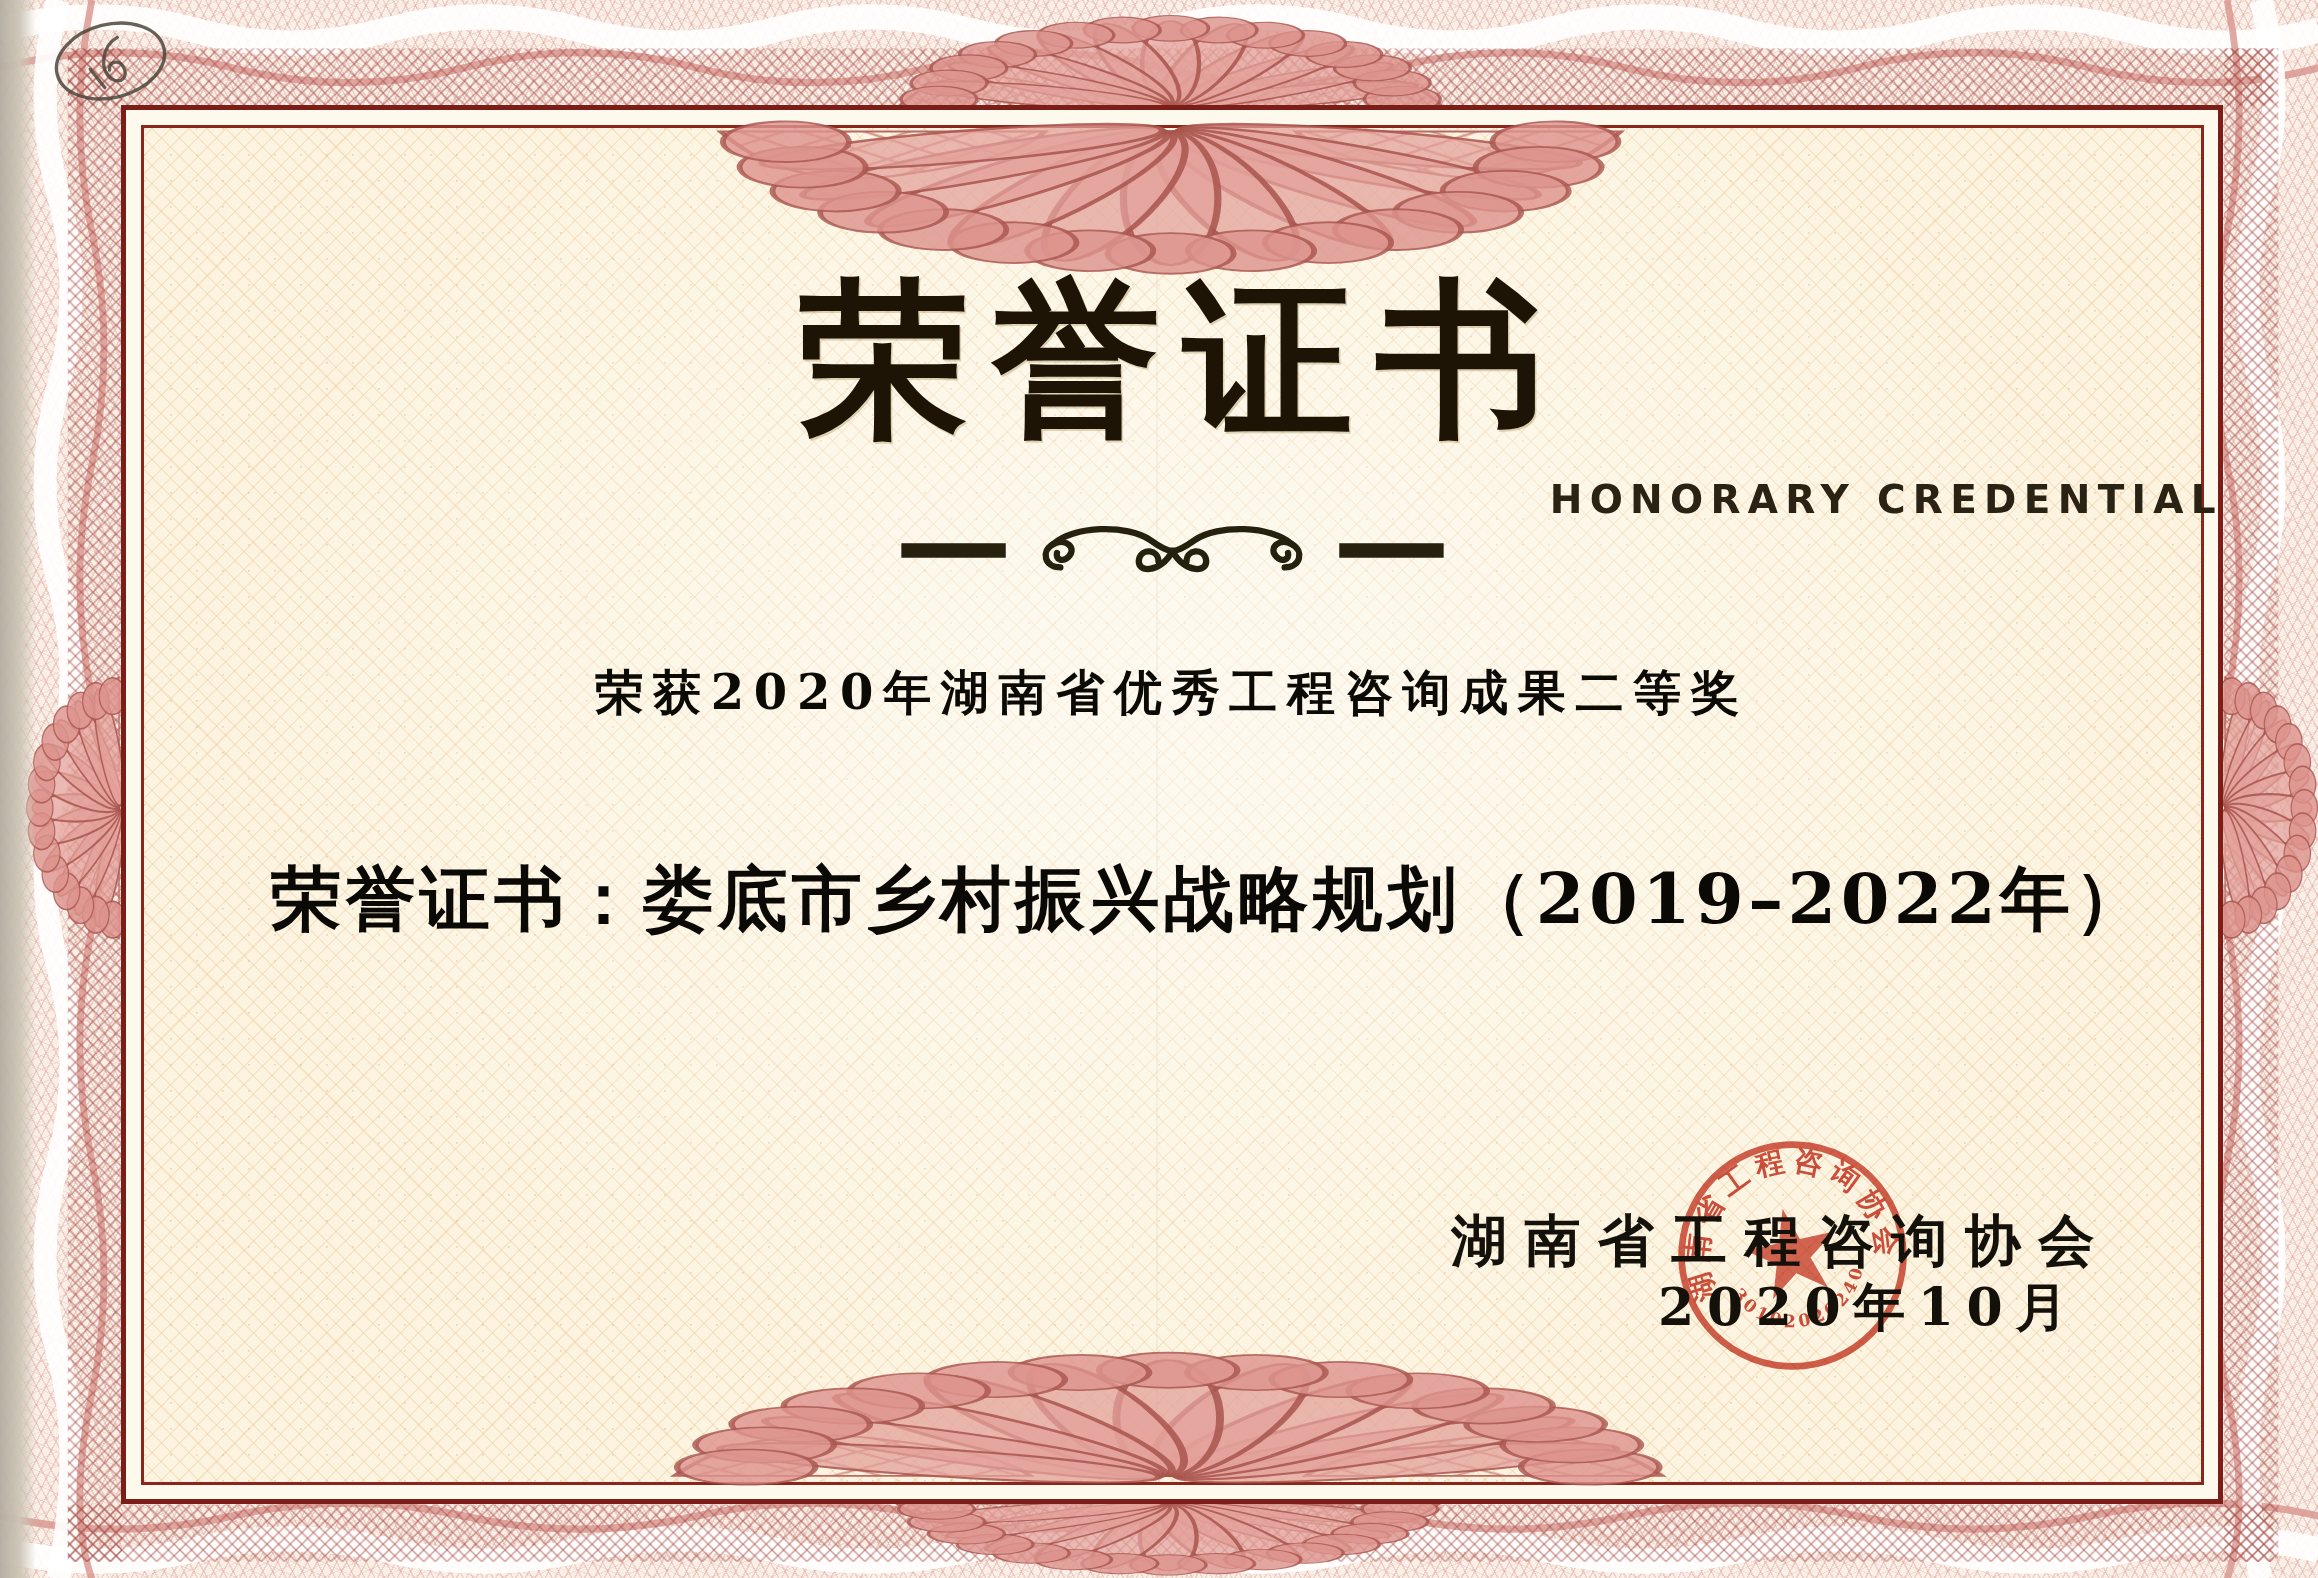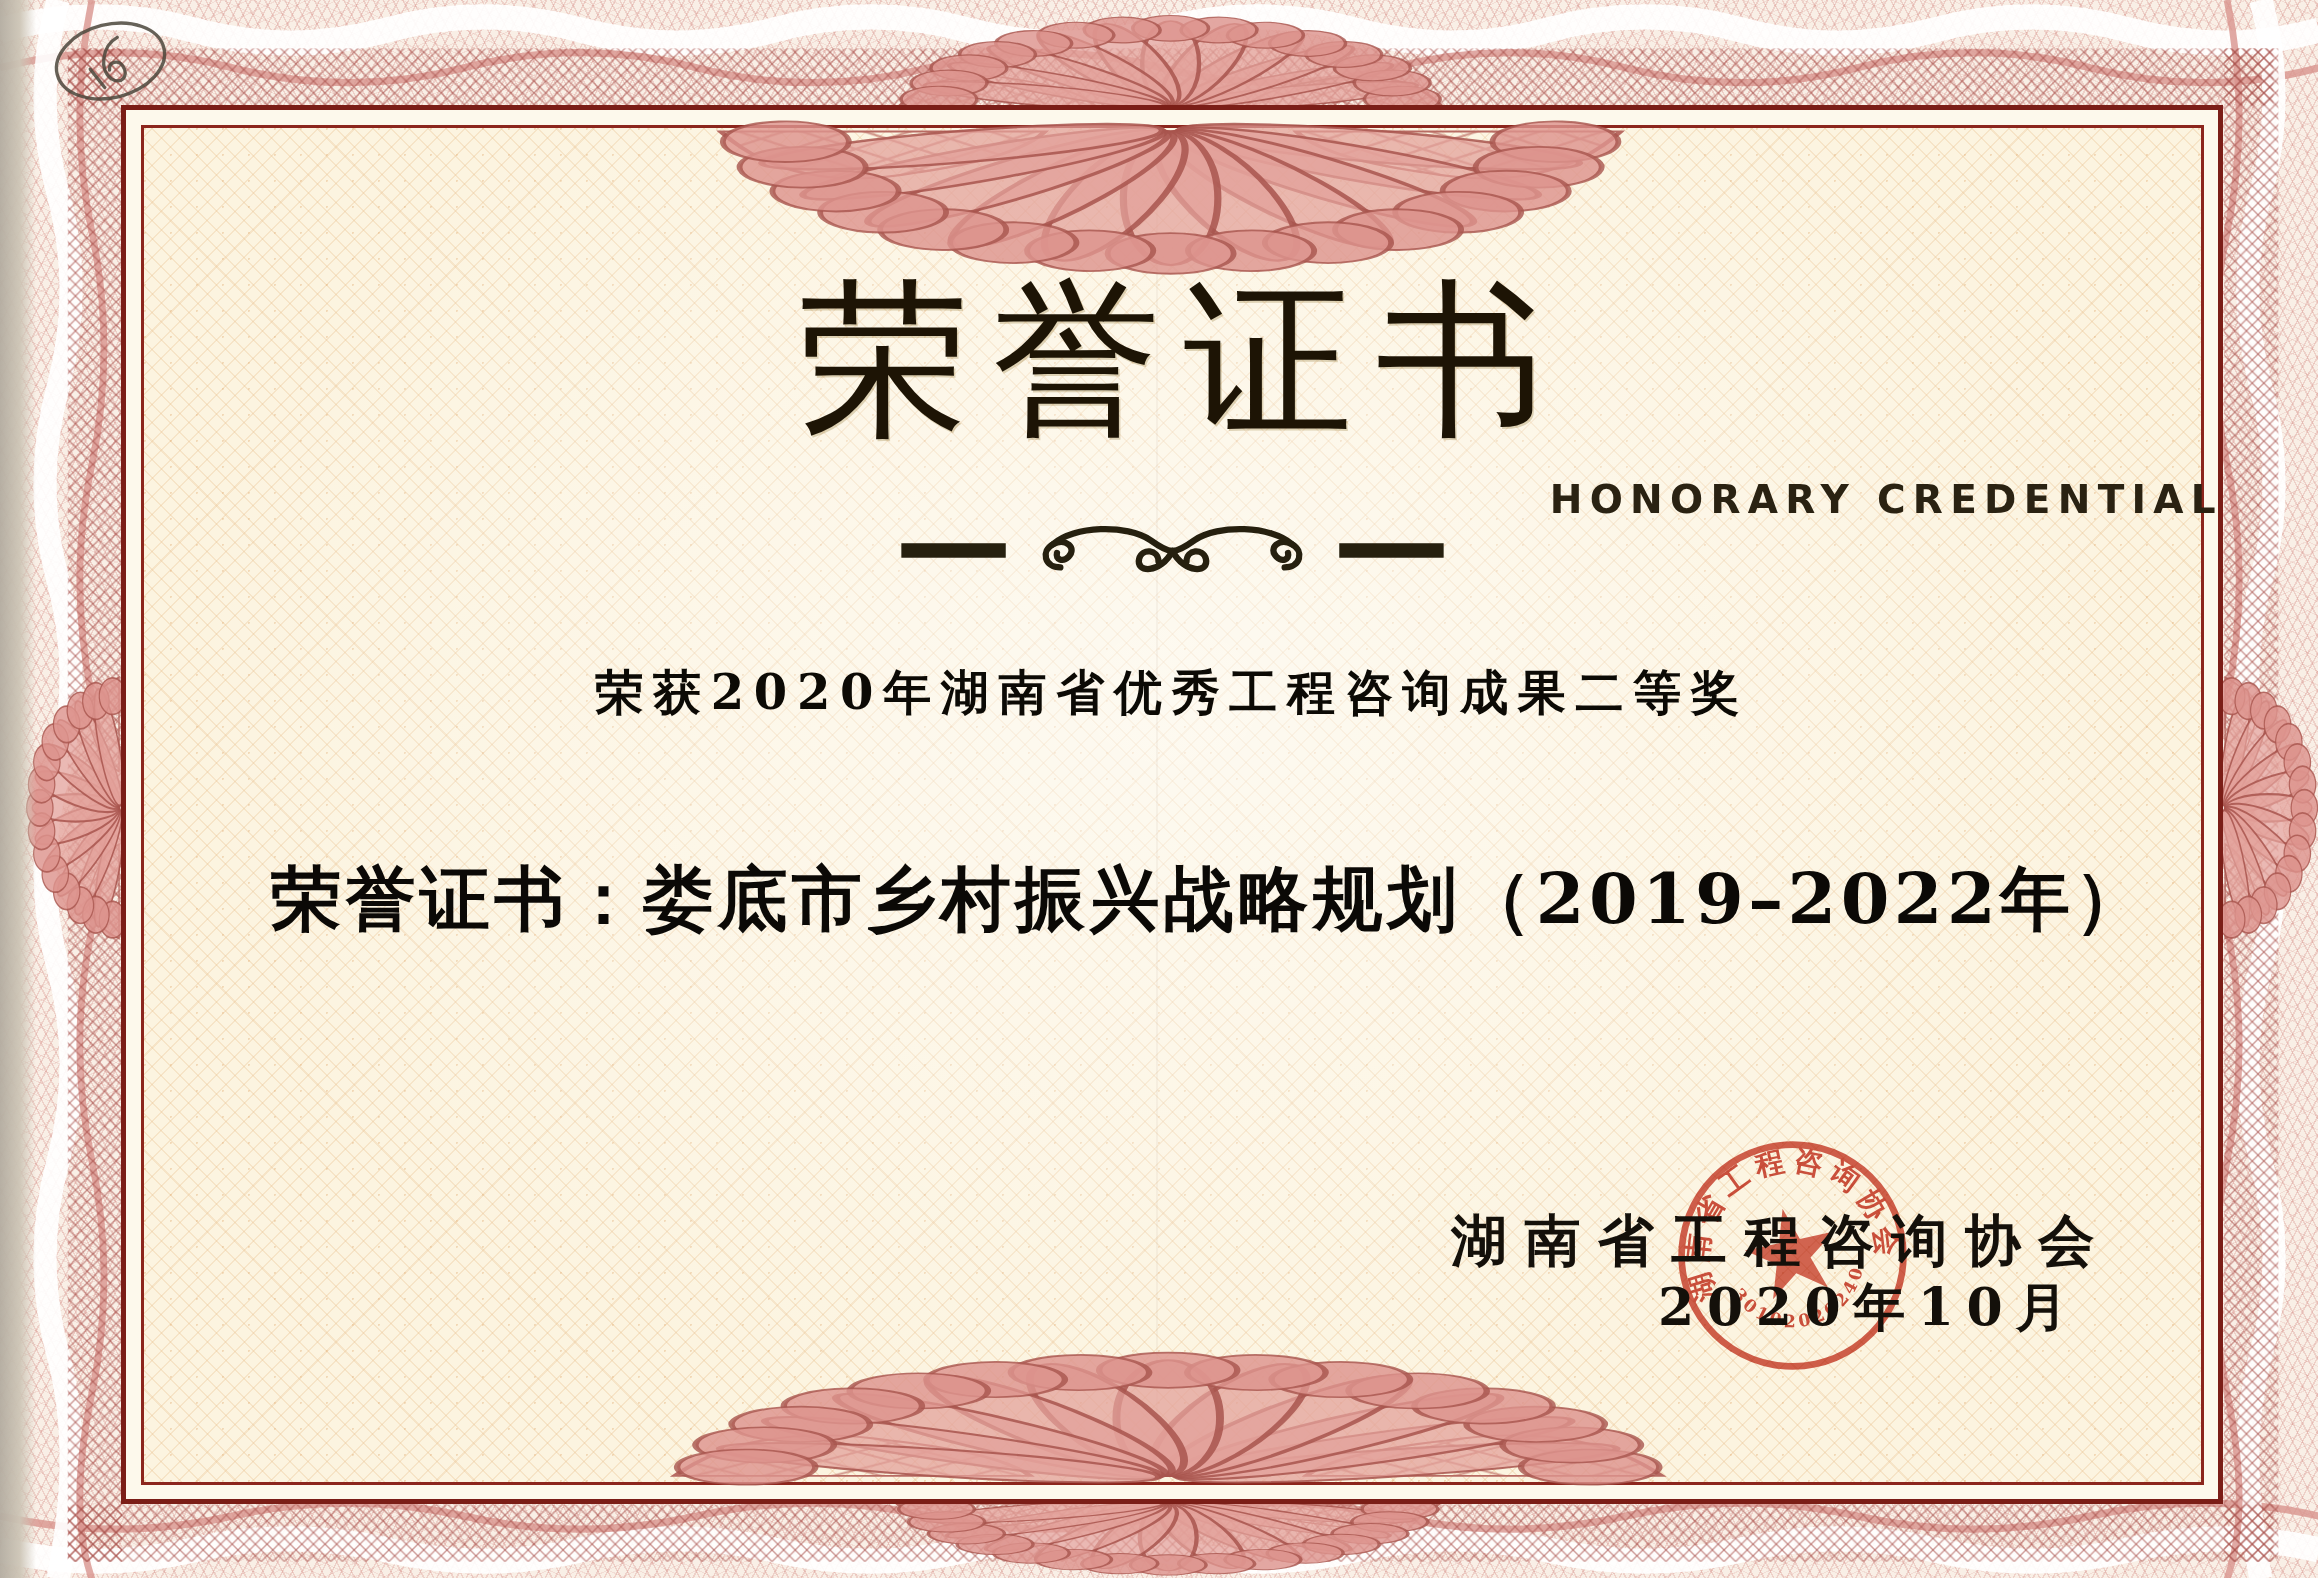--- a/index.html
+++ b/index.html
@@ -28,21 +28,21 @@
       radial-gradient(circle at 0px 0px, rgba(230,184,132,.45) 0 1.9px, transparent 2.4px),
       repeating-linear-gradient(45deg, rgba(233,192,142,.30) 0 1.5px, transparent 1.5px 13px),
       repeating-linear-gradient(-45deg, rgba(233,192,142,.30) 0 1.5px, transparent 1.5px 13px);
     background-size:auto,26px 26px,auto,auto;
   }
   .crease{position:absolute;z-index:3;left:1156px;top:126px;width:2.4px;height:1354px;background:rgba(110,80,50,.05);}
 
   .content{position:absolute;z-index:5;left:121px;top:0;width:2102px;height:1579px;color:#0b0906;}
   .title{
     position:absolute;left:0;right:0;top:275px;margin:0;text-align:center;
-    font-size:169px;line-height:1;font-weight:400;letter-spacing:23px;text-indent:23px;
+    font-size:169px;line-height:1;font-weight:700;letter-spacing:23px;text-indent:23px;
     color:#1d1405;font-family:"DejaVu Sans",sans-serif;
     text-shadow:1.5px 1.5px 0 rgba(130,100,25,.25);
   }
   .subtitle{
     position:absolute;left:0;right:0;top:480px;text-align:right;
     font-family:"DejaVu Sans",sans-serif;font-weight:700;
     font-size:39px;line-height:1;letter-spacing:7.3px;text-indent:7.3px;color:#2a2212;
   }
   .flourish{position:absolute;left:778px;top:521px;width:547px;height:58px;}
   .award-line{

